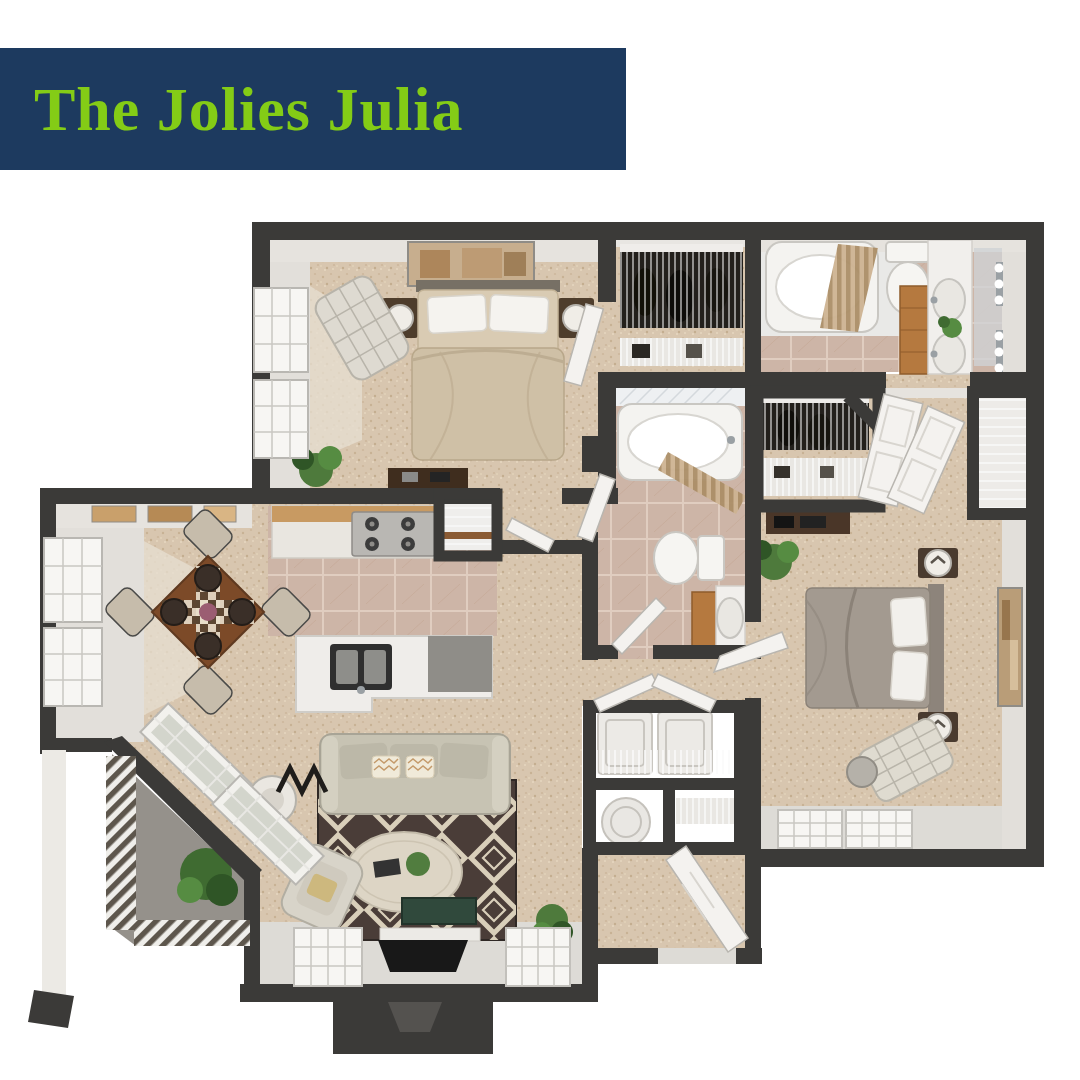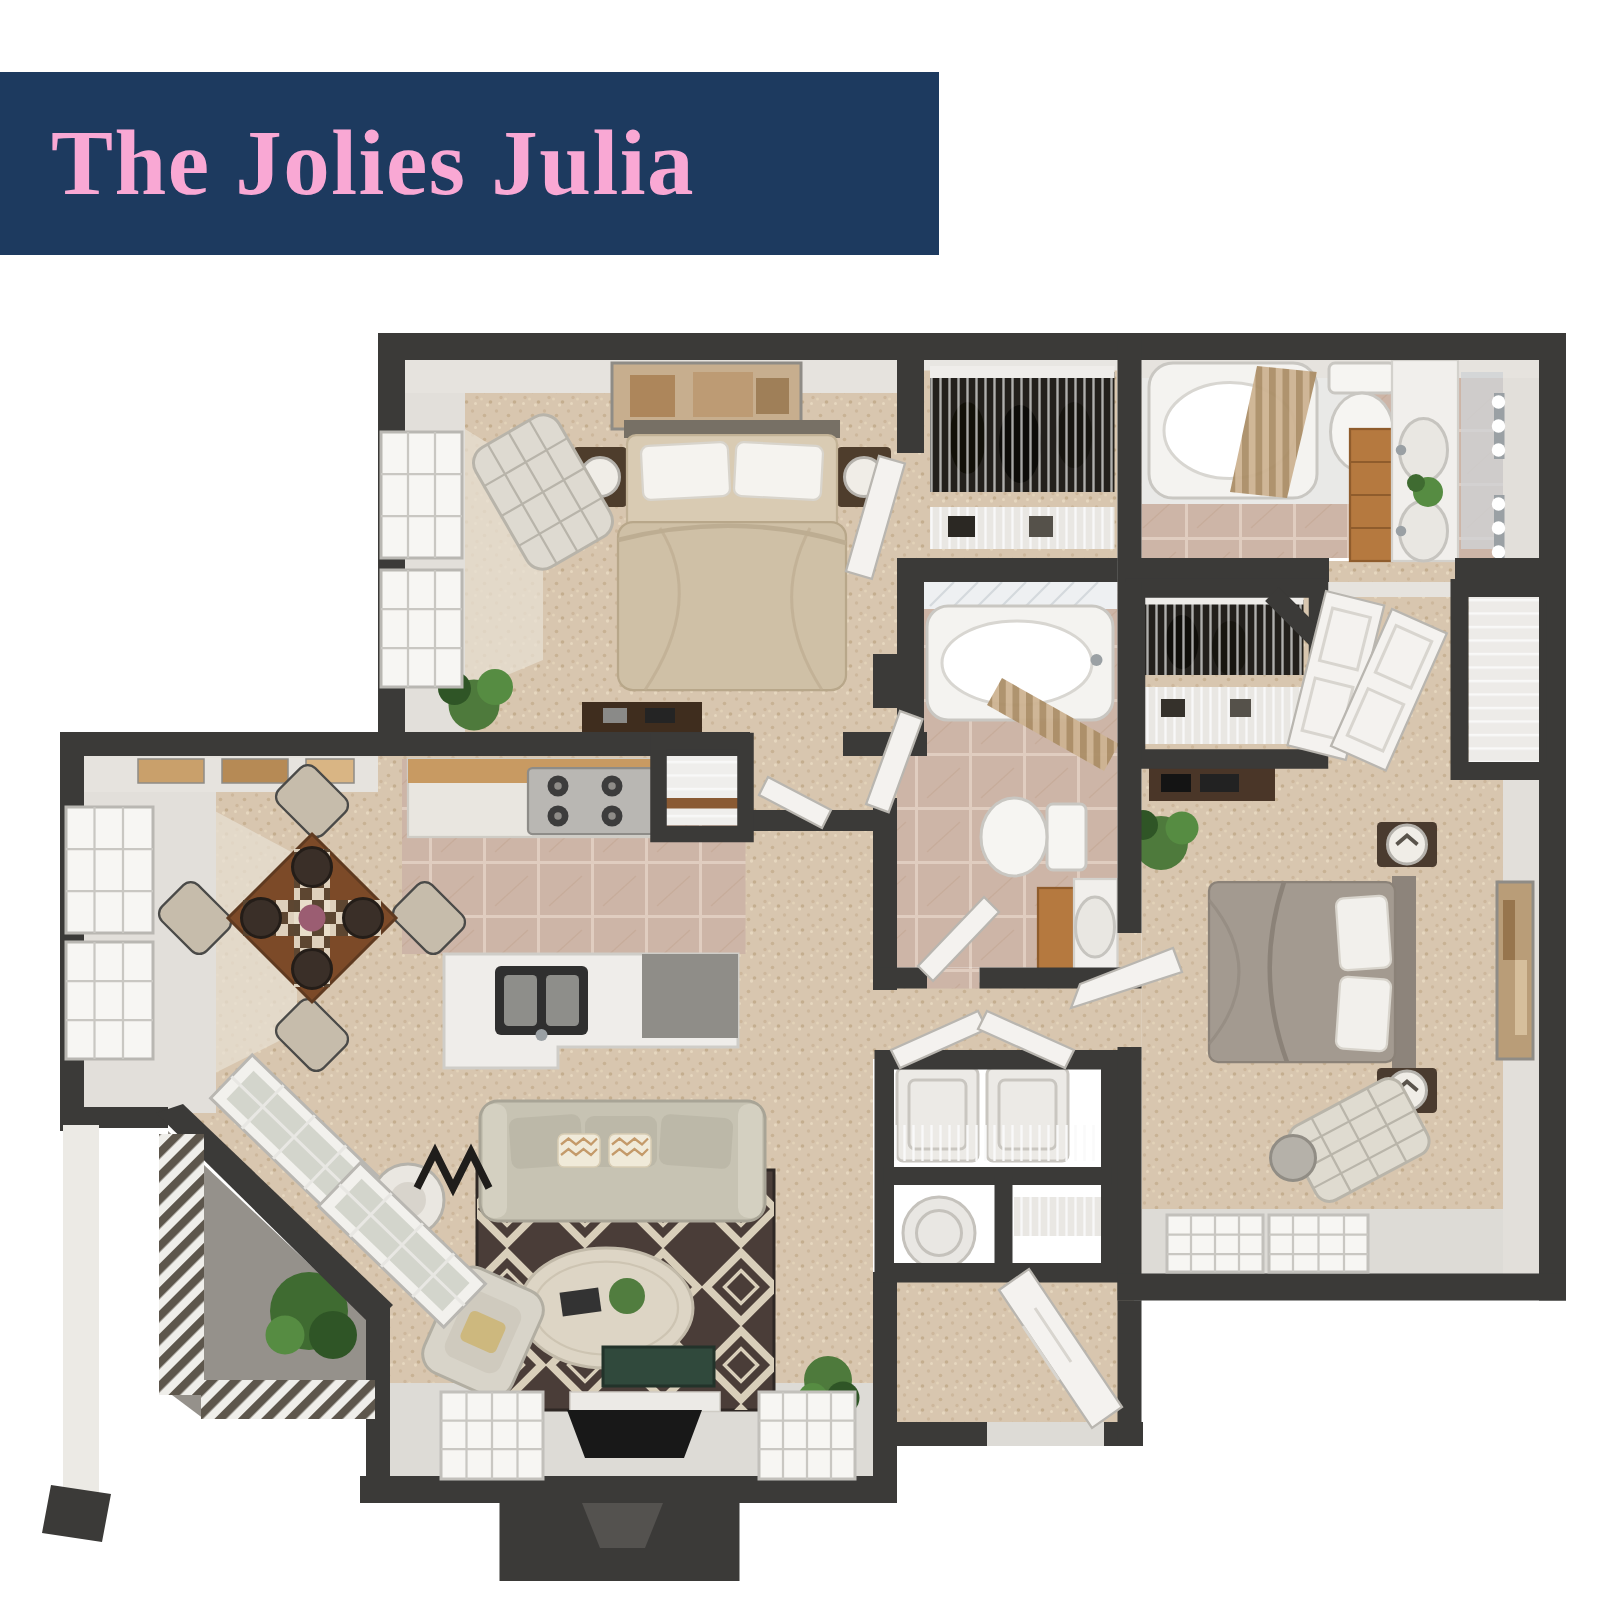--- a/index.html
+++ b/index.html
@@ -1,20 +1,20 @@
 <!DOCTYPE html>
 <html><head>
 <meta charset="utf-8">
 <style>
   html,body{margin:0;padding:0;background:#ffffff;}
   .canvas{position:relative;width:1080px;height:1080px;background:#ffffff;overflow:hidden;
           font-family:"Liberation Serif", serif;}
   .banner{position:absolute;left:0;top:48px;width:626px;height:122px;background:#1d3a5f;
           display:flex;align-items:center;box-sizing:border-box;padding-left:34px;}
-  .banner .title{color:#f9a8d4;font-size:62px;font-weight:700;letter-spacing:1px;white-space:nowrap;}
+  .banner .title{color:#84cc16;font-size:62px;font-weight:700;letter-spacing:1px;white-space:nowrap;}
   svg{position:absolute;left:0;top:0;width:1080px;height:1080px;}
 </style>
 </head>
 <body>
 
 <div class="canvas">
 
   <svg viewBox="0 0 1080 1080" aria-hidden="true">
     <defs>
       <pattern id="carpet" width="16" height="16" patternUnits="userSpaceOnUse">

